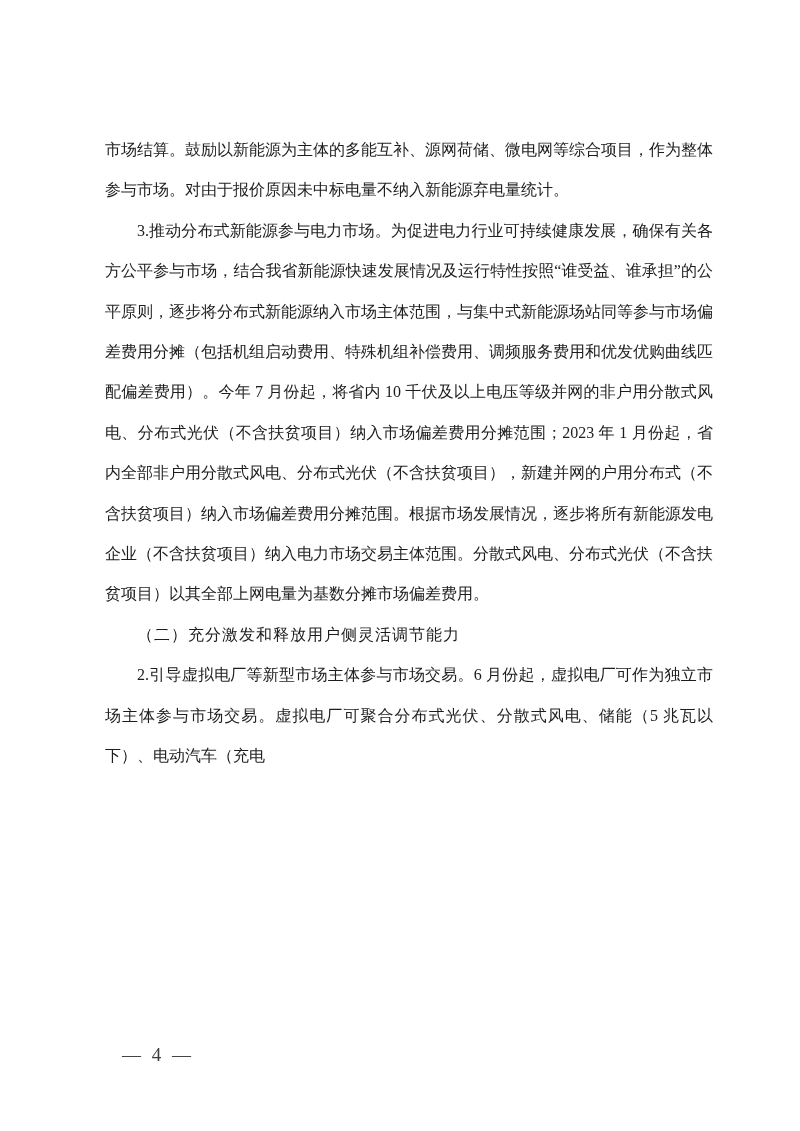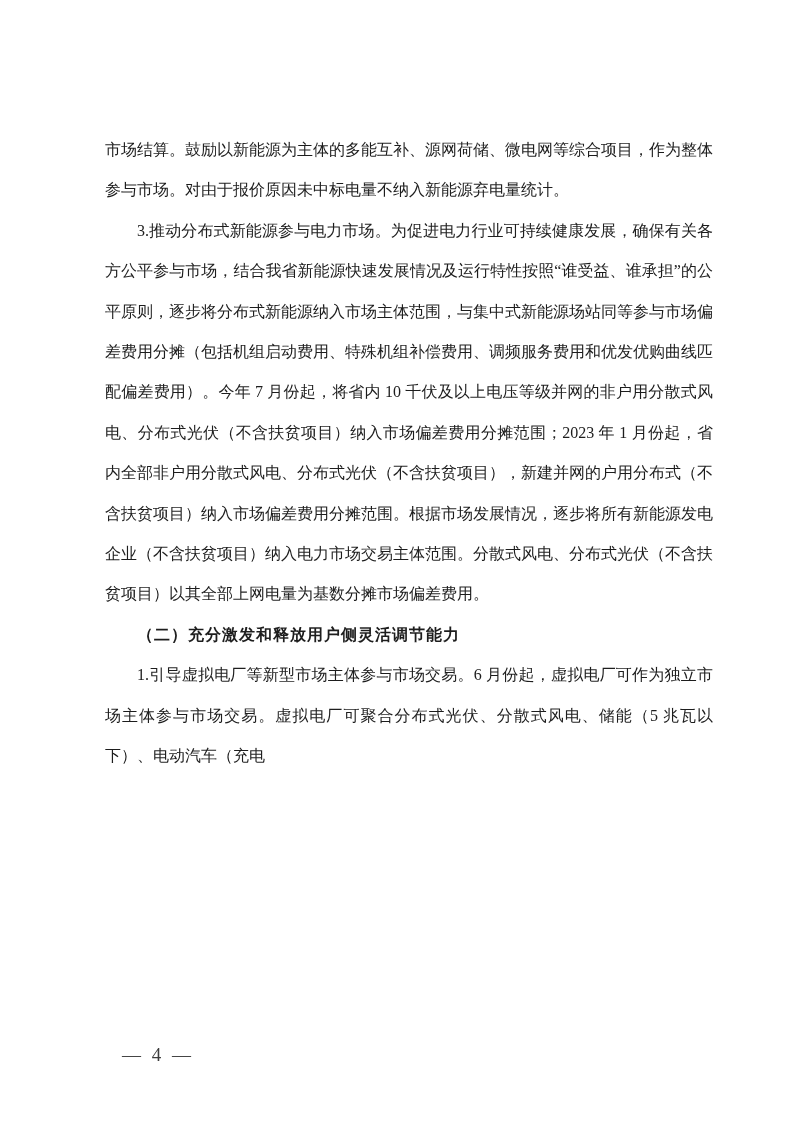--- a/index.html
+++ b/index.html
@@ -29,21 +29,21 @@
     margin: 0;
     padding: 0;
   }
   .doc-body p.indent {
     text-indent: 2em;
   }
   .run-bold {
     font-weight: 400;
   }
   .run-heading {
-    font-weight: 700;
+    font-weight: 400;
     letter-spacing: 1px;
   }
   .footer-pagenum {
     position: absolute;
     left: 122px;
     top: 1042px;
     font-size: 19px;
     line-height: 26px;
     color: #3c3c3c;
     letter-spacing: 3px;
@@ -51,16 +51,16 @@
   }
 </style>
 </head>
 <body>
 
 <div class="page">
   <div class="doc-body">
       <p><span>市场结算。鼓励以新能源为主体的多能互补、源网荷储、微电网等综合项目，作为整体参与市场。对由于报价原因未中标电量不纳入新能源弃电量统计。</span></p>
       <p class="indent"><span class="run-bold">3.推动分布式新能源参与电力市场。</span><span>为促进电力行业可持续健康发展，确保有关各方公平参与市场，结合我省新能源快速发展情况及运行特性按照“谁受益、谁承担”的公平原则，逐步将分布式新能源纳入市场主体范围，与集中式新能源场站同等参与市场偏差费用分摊（包括机组启动费用、特殊机组补偿费用、调频服务费用和优发优购曲线匹配偏差费用）。今年 7 月份起，将省内 10 千伏及以上电压等级并网的非户用分散式风电、分布式光伏（不含扶贫项目）纳入市场偏差费用分摊范围；2023 年 1 月份起，省内全部非户用分散式风电、分布式光伏（不含扶贫项目），新建并网的户用分布式（不含扶贫项目）纳入市场偏差费用分摊范围。根据市场发展情况，逐步将所有新能源发电企业（不含扶贫项目）纳入电力市场交易主体范围。分散式风电、分布式光伏（不含扶贫项目）以其全部上网电量为基数分摊市场偏差费用。</span></p>
       <p class="indent"><span class="run-heading">（二）充分激发和释放用户侧灵活调节能力</span></p>
-      <p class="indent"><span class="run-bold">1.引导虚拟电厂等新型市场主体参与市场交易。</span><span>6 月份起，虚拟电厂可作为独立市场主体参与市场交易。虚拟电厂可聚合分布式光伏、分散式风电、储能（5 兆瓦以下）、电动汽车（充电</span></p>
+      <p class="indent"><span class="run-bold">2.引导虚拟电厂等新型市场主体参与市场交易。</span><span>6 月份起，虚拟电厂可作为独立市场主体参与市场交易。虚拟电厂可聚合分布式光伏、分散式风电、储能（5 兆瓦以下）、电动汽车（充电</span></p>
     </div>
   <div class="footer-pagenum">— 4 —</div>
 </div>
 
 </body></html>

